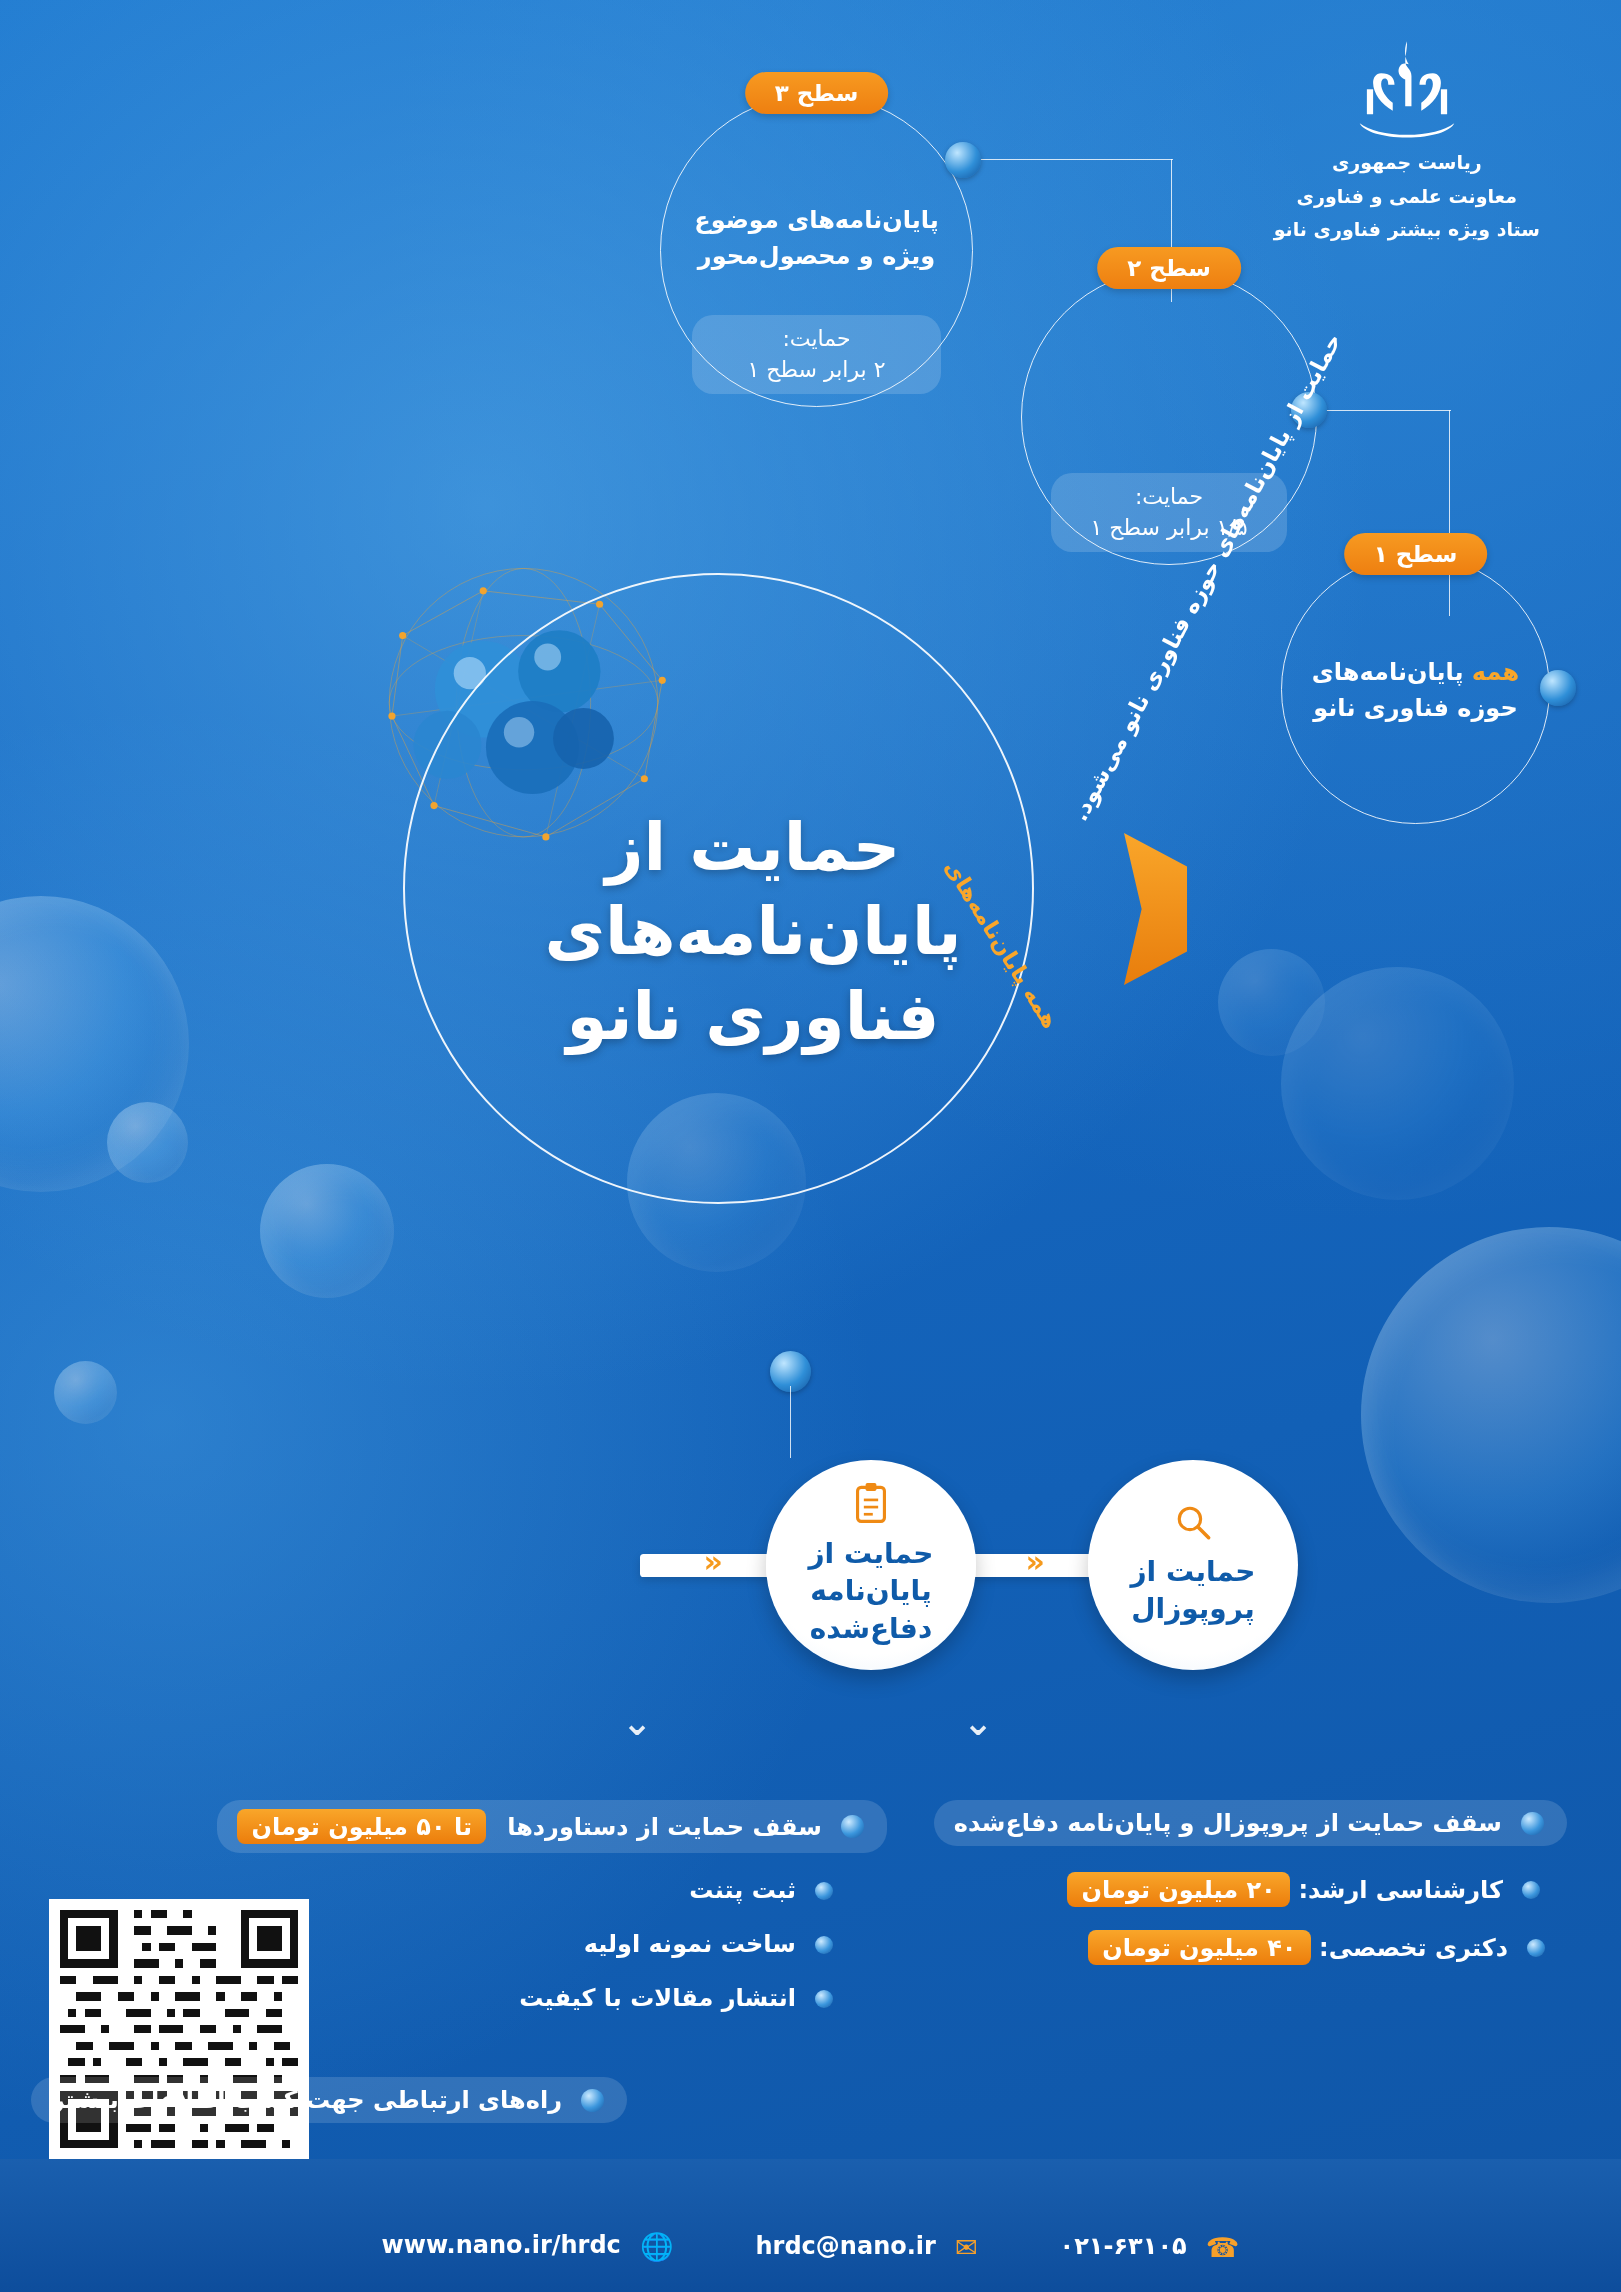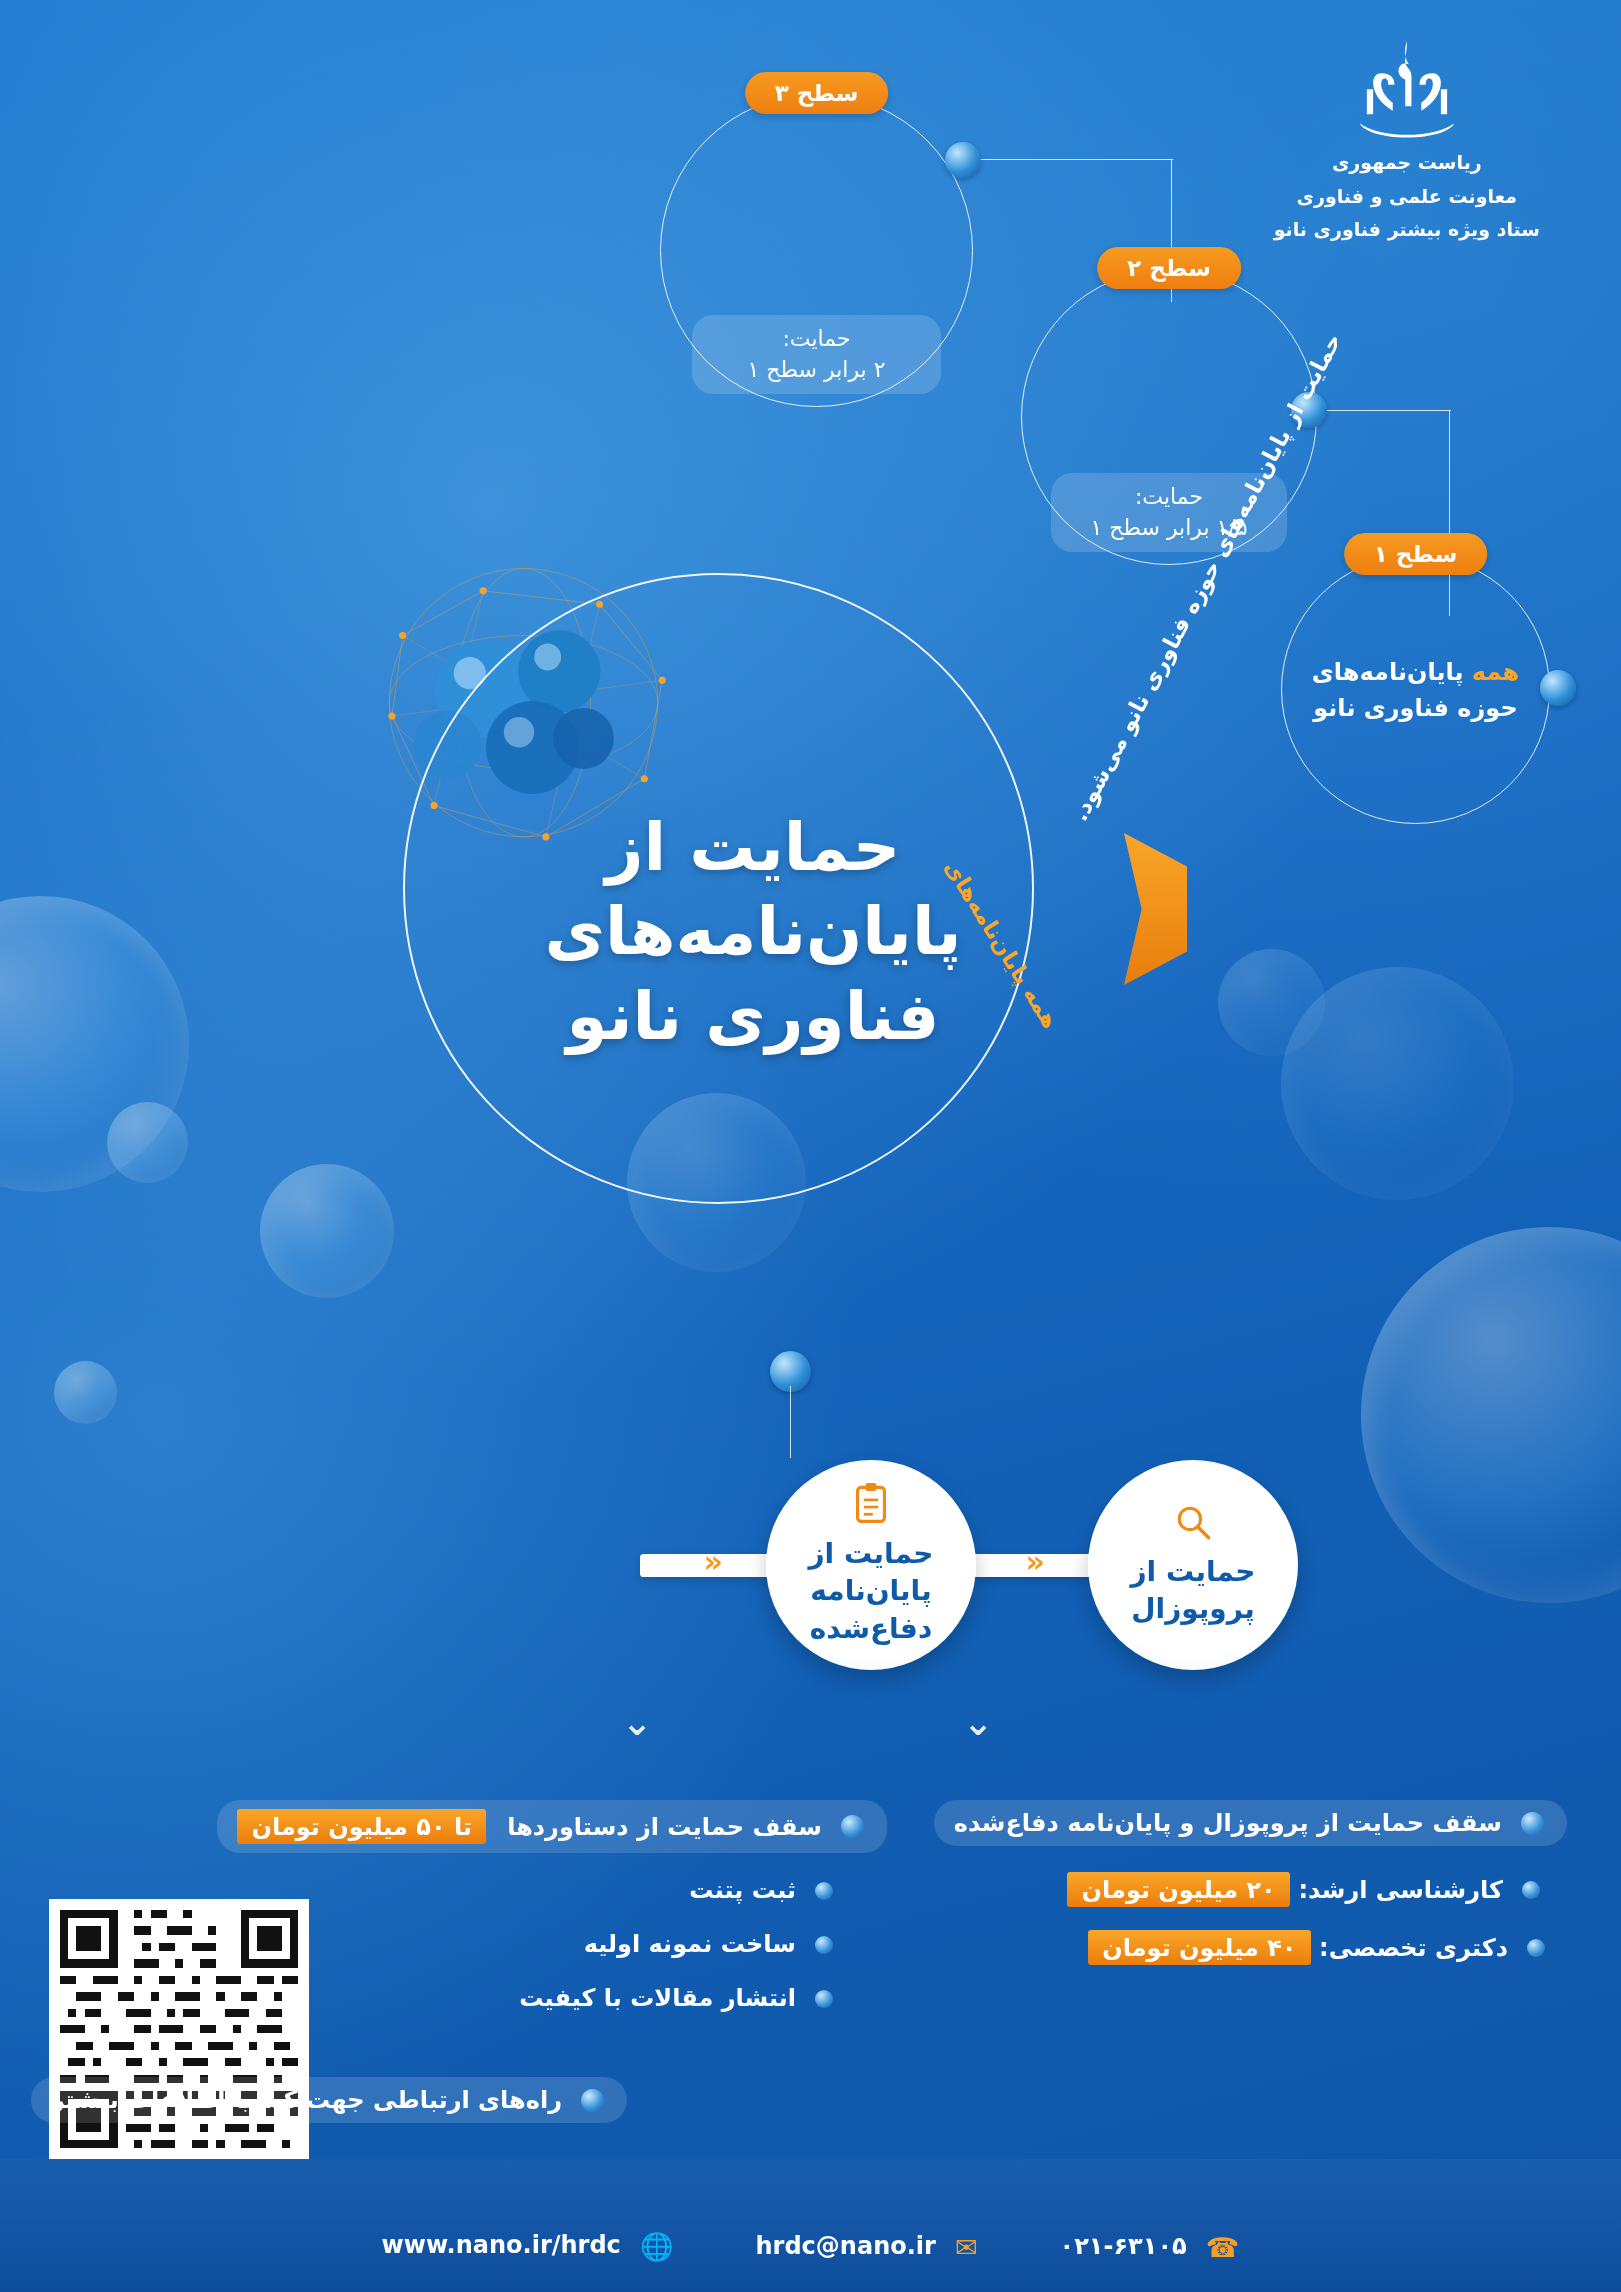--- a/index.html
+++ b/index.html
@@ -88,21 +88,21 @@
   .s1{right:0;top:9px;}
   .s2{right:322px;top:9px;}
   .s3{right:645px;top:9px;}
   .bar{position:absolute;height:23px;background:#fff;top:103px;border-radius:3.6px;box-shadow:0 3.6px 9px rgba(0,0,0,.15);}
   .chev-mark{position:absolute;color:#f59a1d;font-size:30px;font-weight:800;top:93px;}
   .down-chev{position:absolute;color:#fff;font-size:36px;font-weight:700;opacity:.9;}
   .pill{position:absolute;background:rgba(255,255,255,.14);border-radius:23px;
     color:#fff;font-size:24px;font-weight:700;padding:9px 23px 9px 19.7px;white-space:nowrap;}
   .dot-b{width:23px;height:23px;border-radius:50%;display:inline-block;vertical-align:-3.6px;margin-left:10.7px;
     background:radial-gradient(circle at 34% 30%, #cdeaff, #3b96dd 55%, #14559e 100%);}
-  .orange-tag{background:linear-gradient(180deg,#f9a62a,#ec7d0b);border-radius:3px;color:#fff;
+  .orange-tag{background:linear-gradient(180deg,#f9a62a,#ec7d0b);border-radius:8px;color:#fff;
     padding:3.6px 14.3px;font-weight:800;display:inline-block;}
   .li{position:absolute;color:#fff;font-size:24px;font-weight:700;white-space:nowrap;}
   .li .bul{width:18px;height:18px;border-radius:50%;display:inline-block;vertical-align:-1.8px;margin-left:10.7px;
     background:radial-gradient(circle at 34% 30%, #cdeaff, #3b96dd 55%, #14559e 100%);}
 
   
   .footer{position:absolute;left:0;right:0;bottom:0;height:134px;
     background:linear-gradient(180deg,#1a5fae,#0d4d9c);}
   .foot-items{position:absolute;left:0;right:0;bottom:30px;display:flex;justify-content:center;gap:82px;
     color:#fff;font-size:24px;font-weight:700;align-items:center;}
@@ -145,20 +145,21 @@
     </div>
   </div>
 
   <div class="conn" style="left:963px;top:159px;width:210px;"></div>
   <div class="connV" style="left:1171px;top:159px;height:143px;"></div>
   <div class="conn" style="left:1308px;top:410px;width:143px;"></div>
   <div class="connV" style="left:1449px;top:410px;height:206px;"></div>
 
   <div class="level lvl3">
     <div class="cap">سطح ۳</div>
+    <div class="body">پایان‌نامه‌های موضوع ویژه و محصول‌محور</div>
     <div class="foot">
       <div>حمایت:</div>
       <div>۲ برابر سطح ۱</div>
     </div>
   </div>
   <div class="knot" style="left:945px;top:142px;"></div>
 
   <div class="level lvl2">
     <div class="cap">سطح ۲</div>
     <div class="foot">

